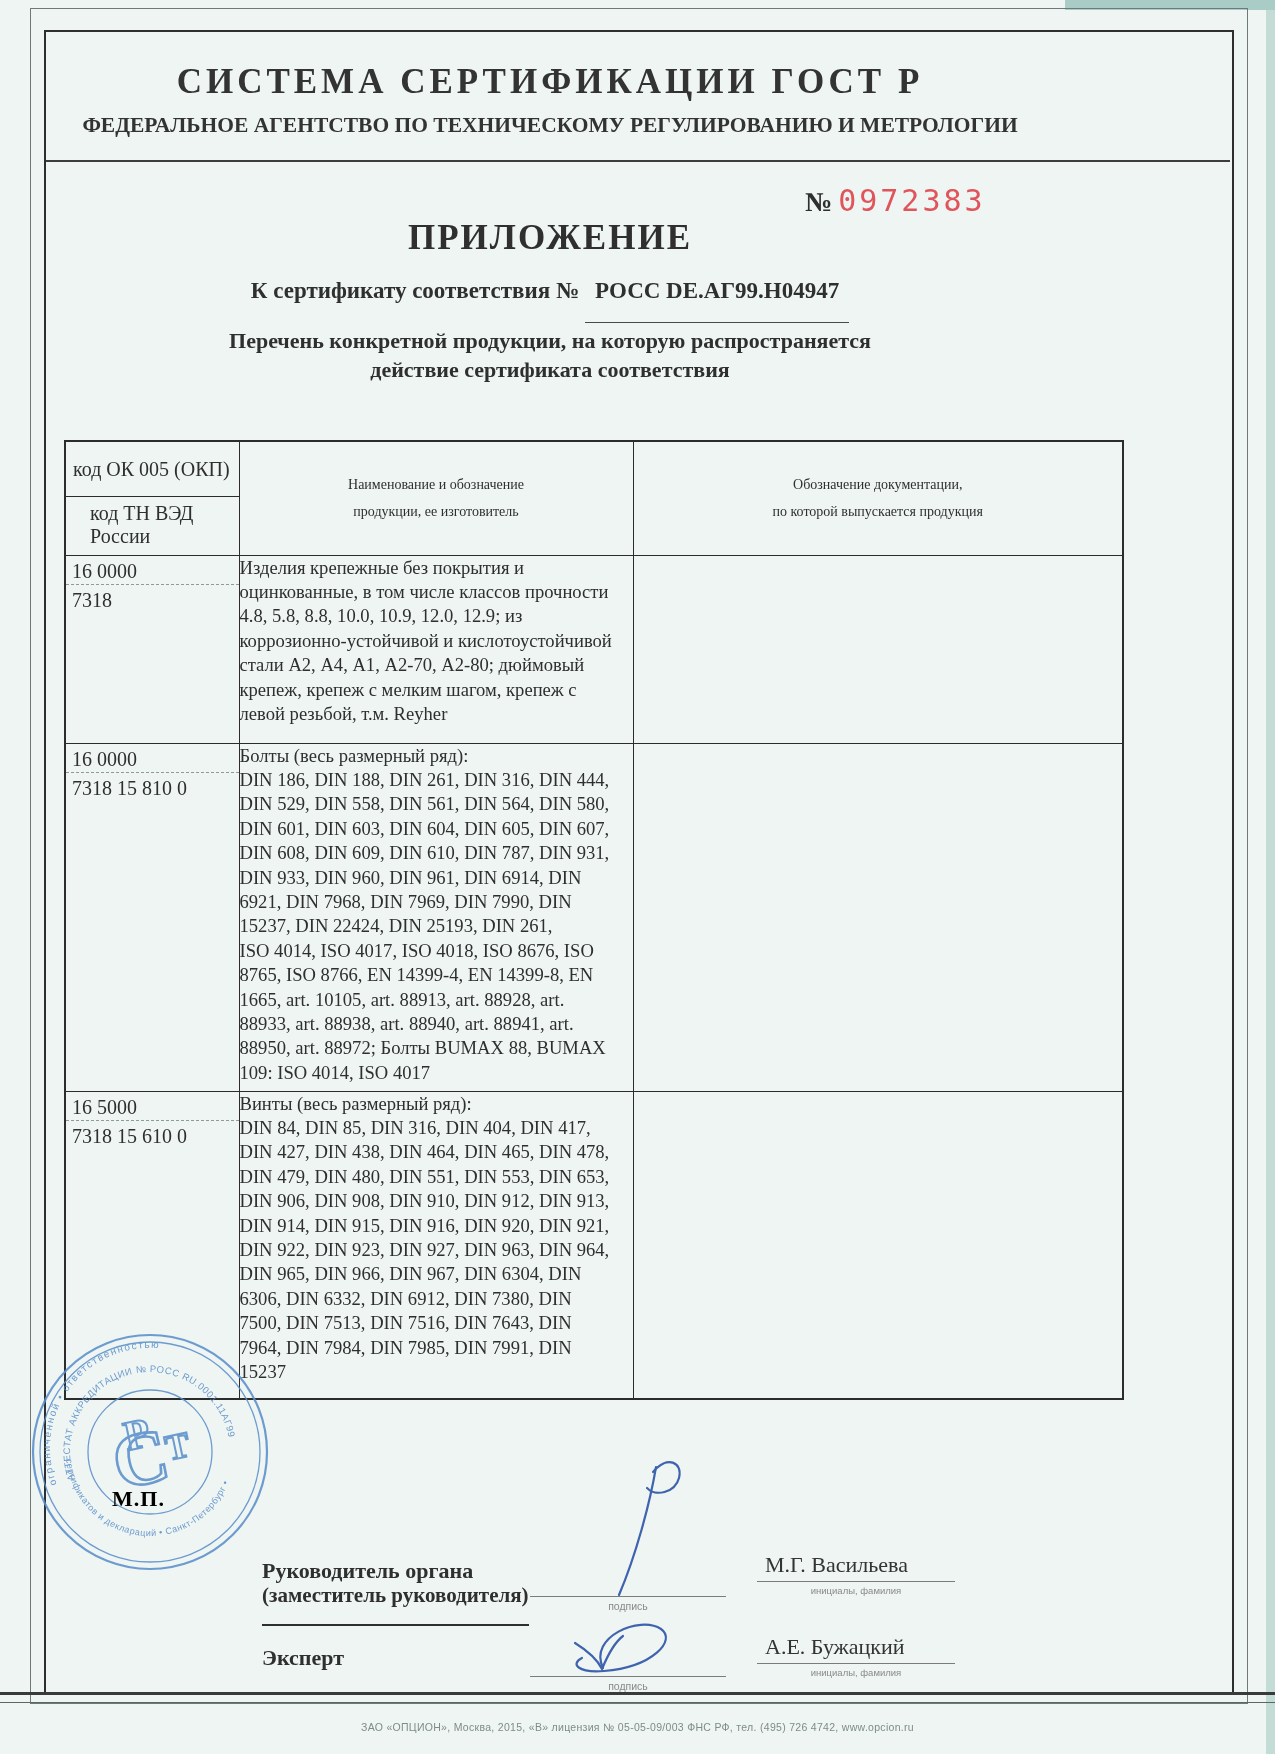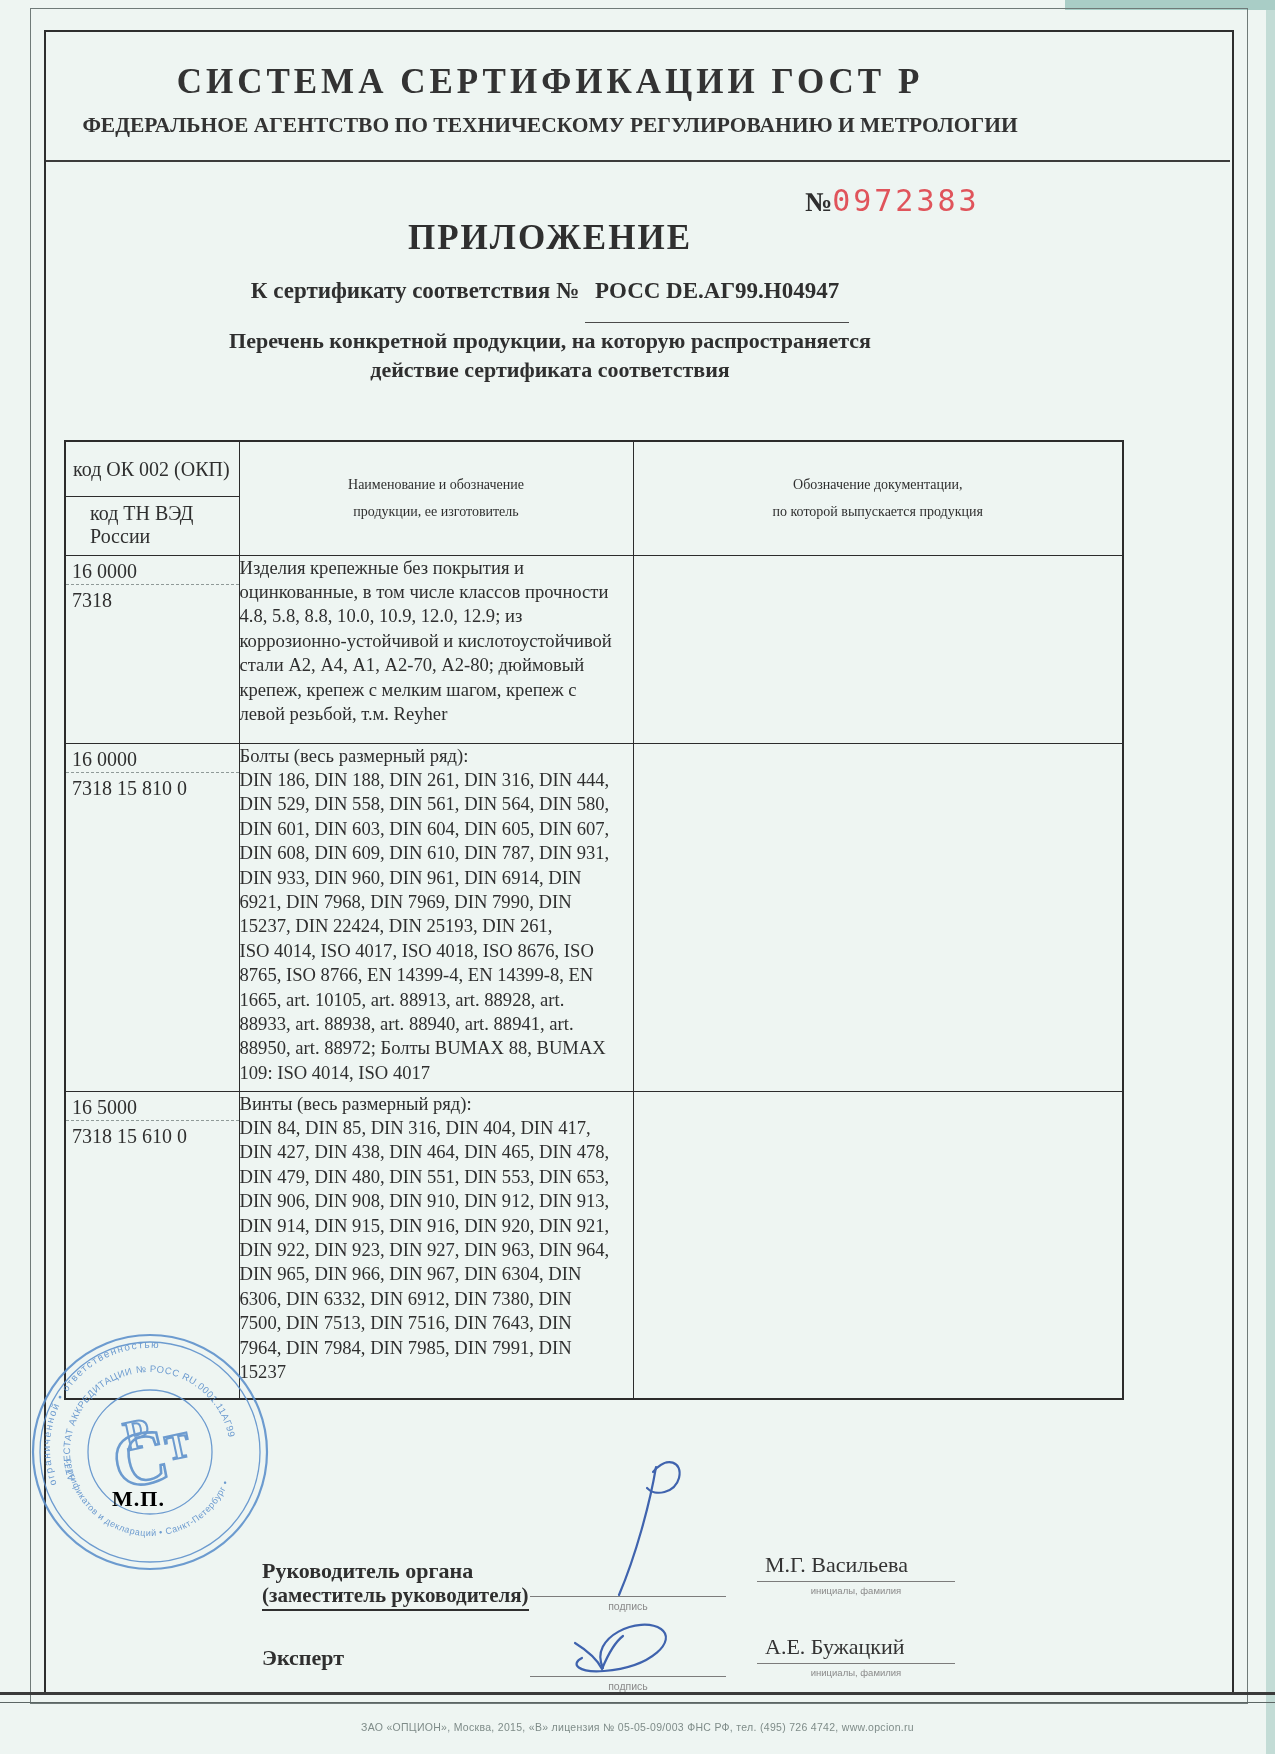--- a/index.html
+++ b/index.html
@@ -15,21 +15,21 @@
   
   .frame-outer{position:absolute;left:30px;top:8px;width:1216px;height:1694px;border:1px solid #6f7a78;}
   .frame-inner{position:absolute;left:44px;top:30px;width:1186px;height:1660px;border:2.5px solid #2e2e2e;}
   
   .cc{position:absolute;left:44px;width:1012px;text-align:center;}
   .hdr1{top:62px;font-size:35px;font-weight:bold;letter-spacing:4px;color:#333;}
   .hdr2{top:113px;font-size:21.5px;font-weight:bold;color:#333;}
   .hdr-rule{position:absolute;left:46px;top:160px;width:1184px;height:2px;background:#3c3c3c;}
   .serial{position:absolute;left:805px;top:183px;white-space:nowrap;}
   .serial-no{font-size:27px;font-weight:bold;color:#2f2f2f;}
-  .serial-digits{font-family:"DejaVu Sans Mono",monospace;font-size:30px;color:#e0545b;letter-spacing:3px;text-align:center;}
+  .serial-digits{font-family:"DejaVu Sans Mono",monospace;font-size:30px;color:#e0545b;letter-spacing:3px;margin-left:6px;text-align:center;}
   .title{top:218px;font-size:35px;font-weight:bold;letter-spacing:2px;}
   .certline{top:278px;font-size:23px;font-weight:bold;}
   .certnum{border-bottom:1.5px solid #4a4a4a;padding:0 10px 19px 10px;margin-left:6px;font-weight:bold;}
   .desc1{top:328px;font-size:22px;font-weight:bold;}
   .desc2{top:357px;font-size:22px;font-weight:bold;font-family:Liberation Serif, serif;}
   
   table.products{
     position:absolute;left:64px;top:440px;width:1058px;
     border-collapse:collapse;table-layout:fixed;
     border:2.5px solid #2c2c2c;
@@ -43,21 +43,21 @@
   .c1h-bot{height:56px;display:flex;align-items:center;padding-left:24px;font-size:20px;}
   .c2h,.c3h{vertical-align:middle !important;text-align:center;font-size:14px;line-height:27px;white-space:pre-line;margin-left:39px;}
   .okp{padding:4px 6px 2px 6px;border-bottom:1.2px dashed #8f9a98;font-size:20px;line-height:22px;}
   .tnved{padding:4px 6px;font-size:20px;line-height:22px;}
   .c2cell{padding:3px 8px;font-size:18.6px;line-height:24.4px;white-space:pre-line;}
   
   .stamp{position:absolute;left:28px;top:1330px;width:244px;height:244px;opacity:.88;}
   .mp{position:absolute;left:112px;top:1486px;font-size:22px;font-weight:bold;color:#000000;letter-spacing:1px;}
   
   .role1a{position:absolute;left:262px;top:1558px;font-size:22px;font-weight:bold;}
-  .role1b{position:absolute;left:262px;top:1583px;font-size:21px;font-weight:bold;border-bottom:2.5px solid #2f2f2f;padding-bottom:1px;}
+  .role1b{position:absolute;left:262px;top:1583px;font-size:21px;font-weight:bold;border-bottom:2.5px solid #2f2f2f;padding-bottom:16px;}
   .role2{position:absolute;left:262px;top:1645px;font-size:22px;font-weight:bold;}
   .sigline{position:absolute;height:0;border-top:1.5px solid #7c7c7c;width:196px;left:530px;}
   .sigline.l1{top:1596px;} .sigline.l2{top:1676px;}
   .sigcap{position:absolute;left:530px;width:196px;text-align:center;font-family:"Liberation Sans",sans-serif;font-size:10.5px;color:#8a8a8a;}
   .sigcap.c1{top:1600px;} .sigcap.c2{top:1680px;}
   .nameline{position:absolute;height:0;border-top:1.5px solid #7c7c7c;width:198px;left:757px;}
   .nameline.n1{top:1581px;} .nameline.n2{top:1663px;}
   .namecap{position:absolute;left:757px;width:198px;text-align:center;font-family:"Liberation Sans",sans-serif;font-size:9.5px;color:#8a8a8a;}
   .namecap.c1{top:1585px;} .namecap.c2{top:1667px;}
   .name{position:absolute;font-size:22px;color:#333;}
@@ -96,21 +96,21 @@
 
 <table class="products">
   <colgroup>
       <col style="width:174px">
       <col style="width:394px">
       <col style="width:490px">
     </colgroup>
   <tbody>
       <tr class="thead">
     <td>
-      <div class="c1h-top">код ОК 002 (ОКП)</div>
+      <div class="c1h-top">код ОК 005 (ОКП)</div>
       <div class="c1h-bot">код ТН ВЭД России</div>
     </td>
     <td class="c2h">Наименование и обозначение
 продукции, ее изготовитель</td>
     <td class="c3h">Обозначение документации,
 по которой выпускается продукция</td>
   </tr>
   <tr class="r1">
     <td>
       <div class="okp">16 0000</div>

